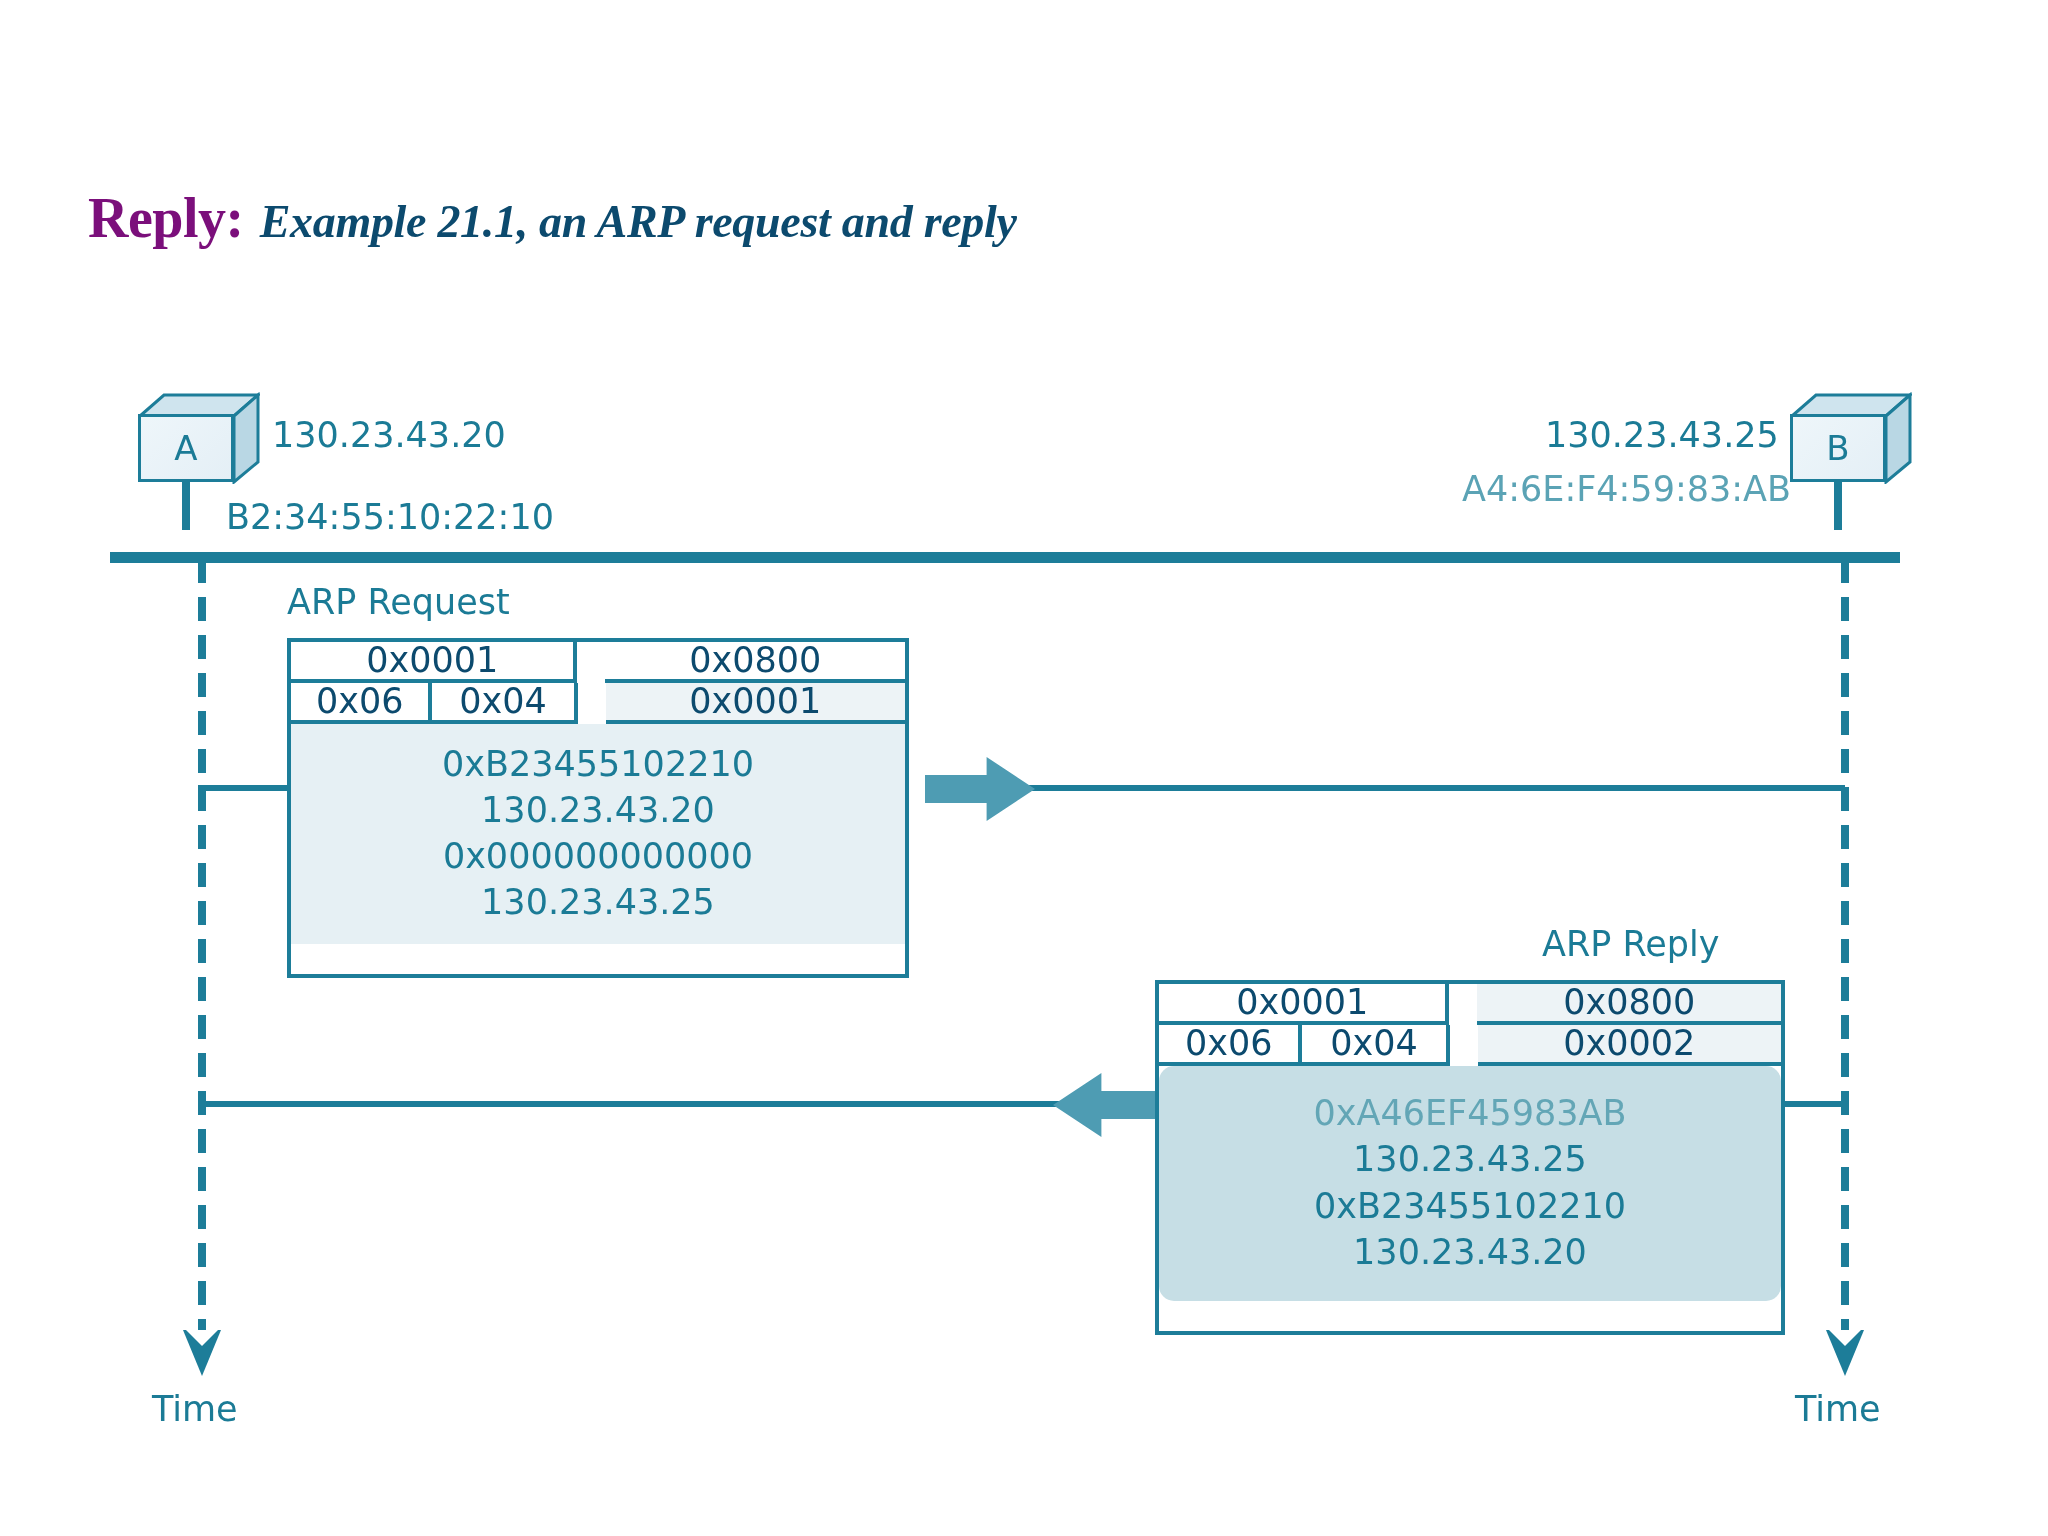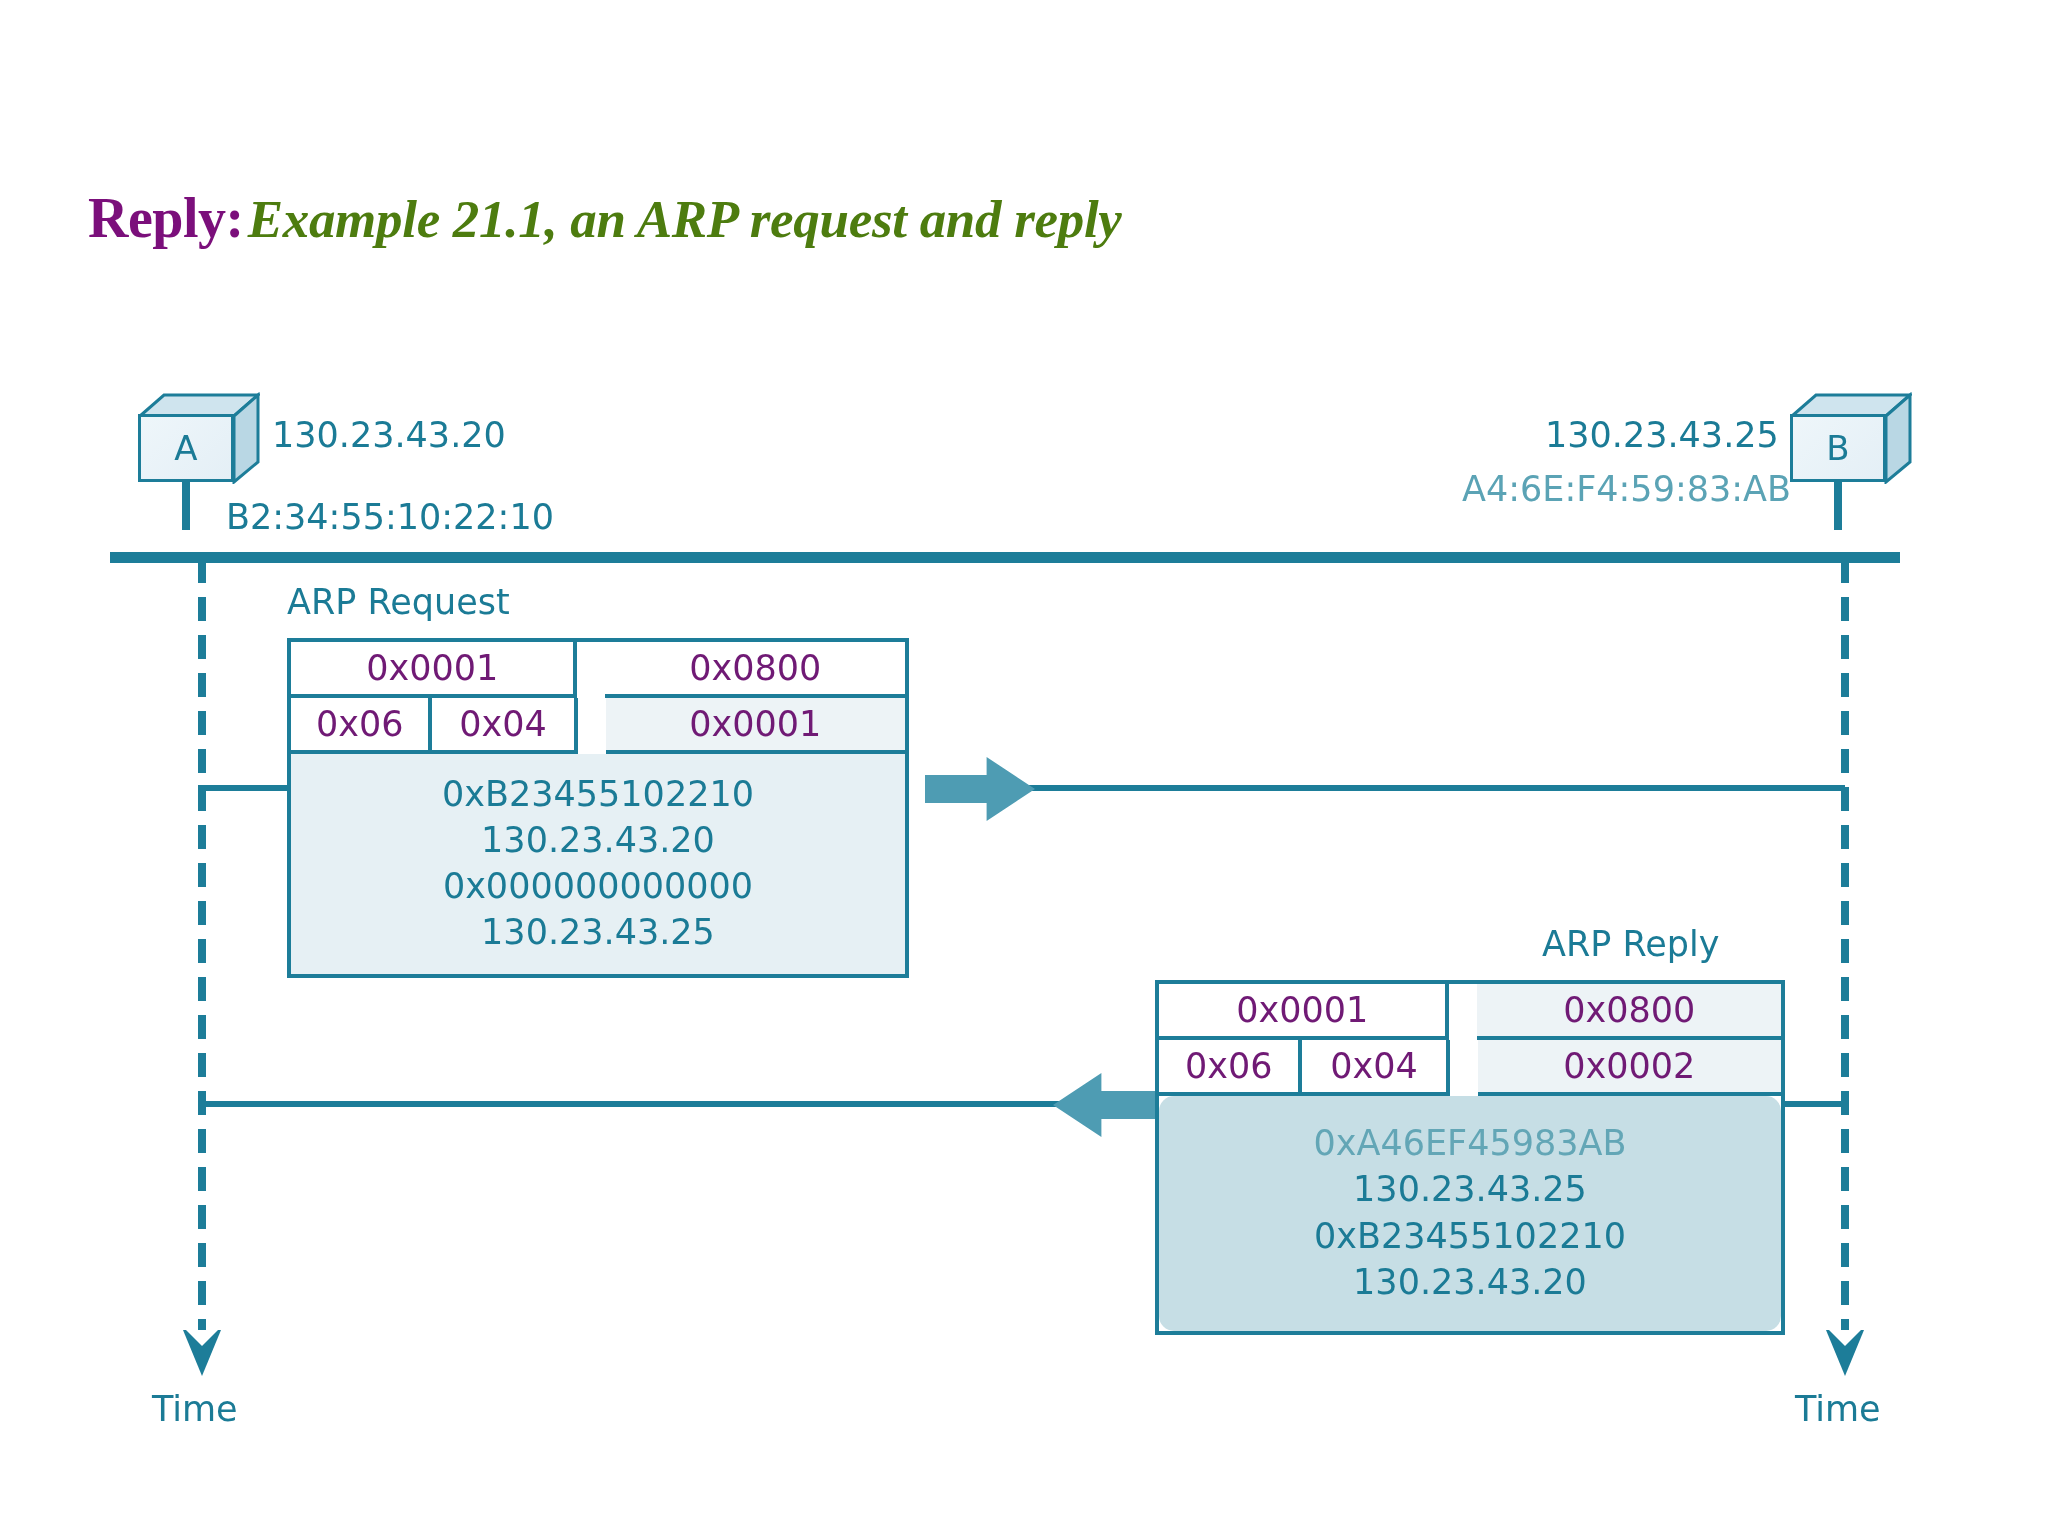--- a/index.html
+++ b/index.html
@@ -34,23 +34,23 @@
     font-family: "Liberation Serif", "DejaVu Serif", serif;
     font-weight: bold;
     font-size: 56px;
     color: #7b0f7b;
     letter-spacing: -0.5px;
   }
   .title-text {
     font-family: "Liberation Serif", "DejaVu Serif", serif;
     font-weight: bold;
     font-style: italic;
-    font-size: 53px;
-    color: #4d7c0f;
-    margin-left: 4px;
+    font-size: 46px;
+    color: #0c4a6e;
+    margin-left: 16px;
     letter-spacing: -0.3px;
   }
 
   
   .dtext {
     position: absolute;
     color: #1b7b96;
     font-size: 35px;
     white-space: nowrap;
     line-height: 1;
@@ -140,26 +140,26 @@
   }
   .prow {
     display: flex;
     box-sizing: border-box;
   }
   .pcell {
     box-sizing: border-box;
     display: flex;
     align-items: center;
     justify-content: center;
-    color: #701a75;
+    color: #0c4a6e;
     font-size: 35px;
     line-height: 1;
     border-right: 4px solid #1d7d99;
     border-bottom: 4px solid #1d7d99;
-    height: 56px;
+    height: 41px;
   }
   .pcell.last { border-right: none; margin-left: 28px; }
   .pbody {
     box-sizing: border-box;
     display: flex;
     flex-direction: column;
     align-items: center;
     justify-content: center;
     padding: 12px 0 14px 0;
   }

